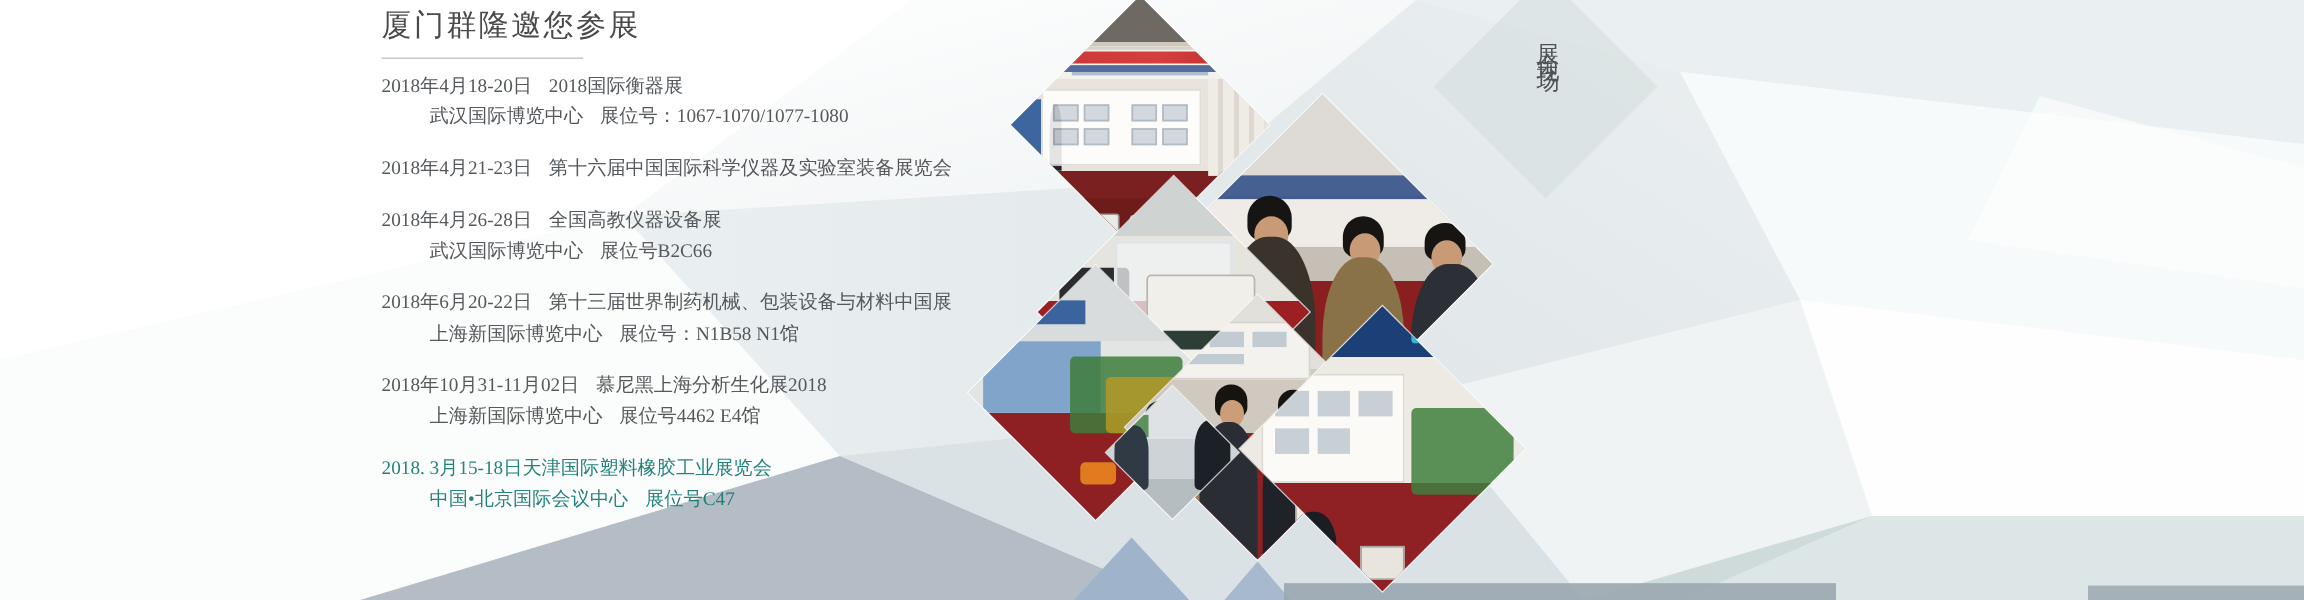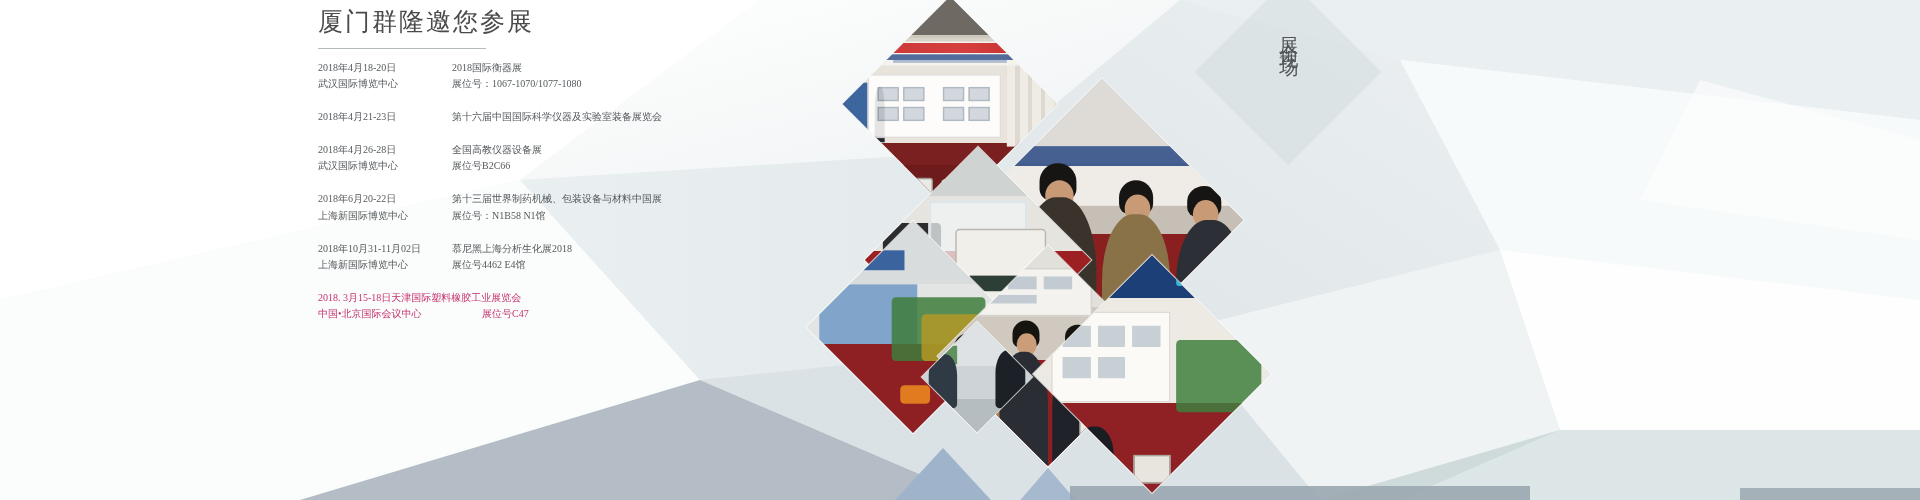--- a/index.html
+++ b/index.html
@@ -39,30 +39,30 @@
   }
   #title-rule{
     width:168px; height:1px;
     background:#b4bcc0;
     margin-top:2px; margin-bottom:11px;
   }
 
   .event{
     margin-bottom:17px;
     color:#55595c;
-    font-size:10px;
+    font-size:16px;
     line-height:1.62;
     white-space:nowrap;
     font-family:Liberation Serif, serif;
   }
-  .event.faded{ color:#be185d; opacity:.9; }
+  .event.faded{ color:#0f766e; opacity:.9; }
   .event .row{ display:block; }
   .ev-date{ display:inline-block; min-width:120px; }
   .ev-name{ display:inline-block; padding-left:14px; }
-  .ev-venue{ display:inline-block; min-width:120px; }
+  .ev-venue{ display:inline-block; min-width:120px;margin-left:40px; }
   .ev-booth{ display:inline-block; padding-left:14px; }
 
   
   .event.single .row{ display:block; }
   .event.single .ev-date{ min-width:0; }
   .event.single .ev-venue{ min-width:150px; }
 
   
   #collage{
     position:absolute;

